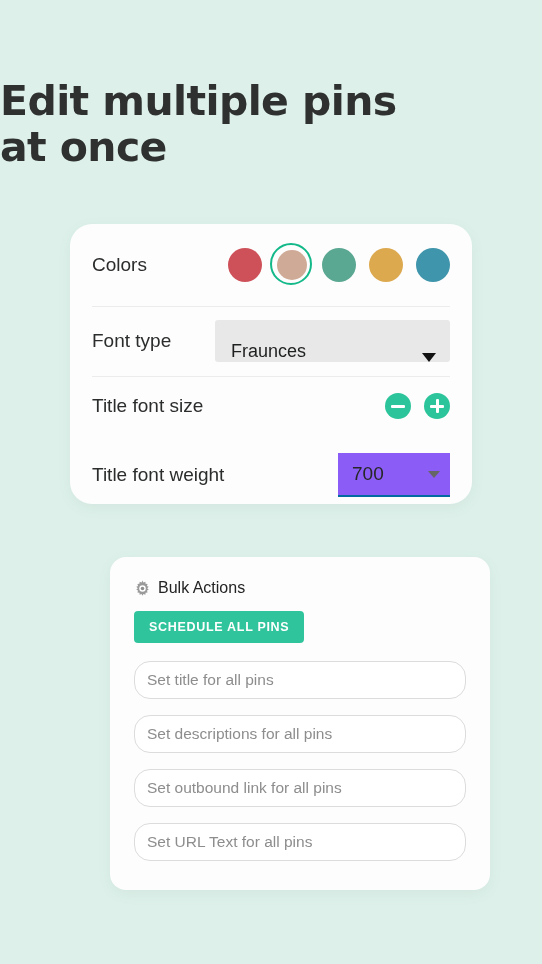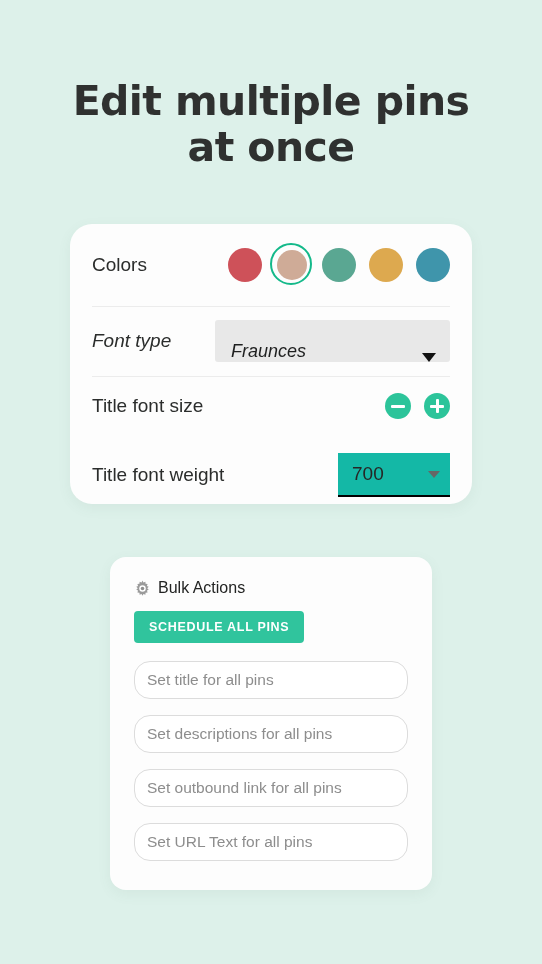--- a/index.html
+++ b/index.html
@@ -14,21 +14,20 @@
     overflow: hidden;
     position: relative;
   }
 
   
   .headline {
     position: absolute;
     top: 78px;
     left: 0;
     width: 542px;
-    text-align: center;
     font-size: 41px;
     line-height: 46px;
     font-weight: bold;
     letter-spacing: -0.6px;
     color: #2f3130;
     font-family: "DejaVu Sans", sans-serif;
   }
 
   
   .card-settings {
@@ -98,21 +97,21 @@
     left: -5px;
     top: -5px;
     width: 42px;
     height: 42px;
     border-radius: 50%;
     border: 2.5px solid #14b98a;
     box-sizing: border-box;
   }
 
   
-  .row-fonttype { top: 82px; height: 70px; font-style: italic; }
+  .row-fonttype { top: 82px; height: 70px; }
   .select-fonttype {
     margin-left: auto;
     width: 235px;
     height: 42px;
     background: #e8e8e8;
     border-radius: 3px;
     display: flex;
     align-items: flex-end;
     padding: 0 14px 0 16px;
     box-sizing: border-box;
@@ -166,22 +165,22 @@
     background: #ffffff;
     border-radius: 1px;
   }
 
   
   .row-fontweight { top: 222px; height: 58px; }
   .select-fontweight {
     margin-left: auto;
     width: 112px;
     height: 44px;
-    background: #14b8a6;
-    border-bottom: 2px solid #000000;
+    background: #8b5cf6;
+    border-bottom: 2px solid #0369a1;
     display: flex;
     align-items: center;
     padding: 0 10px 0 14px;
     box-sizing: border-box;
     font-size: 19px;
     color: #262726;
   }
   .caret-gray {
     margin-left: auto;
     width: 0;
@@ -189,21 +188,21 @@
     border-left: 6px solid transparent;
     border-right: 6px solid transparent;
     border-top: 7px solid #666;
   }
 
   
   .card-bulk {
     position: absolute;
     left: 110px;
     top: 557px;
-    width: 322px;
+    width: 380px;
     height: 333px;
     background: #fdfdfd;
     border-radius: 16px;
     box-shadow: 0 4px 14px rgba(80,110,100,0.07);
     box-sizing: border-box;
     padding: 22px 24px 8px 24px;
   }
   .bulk-header {
     display: flex;
     align-items: center;

